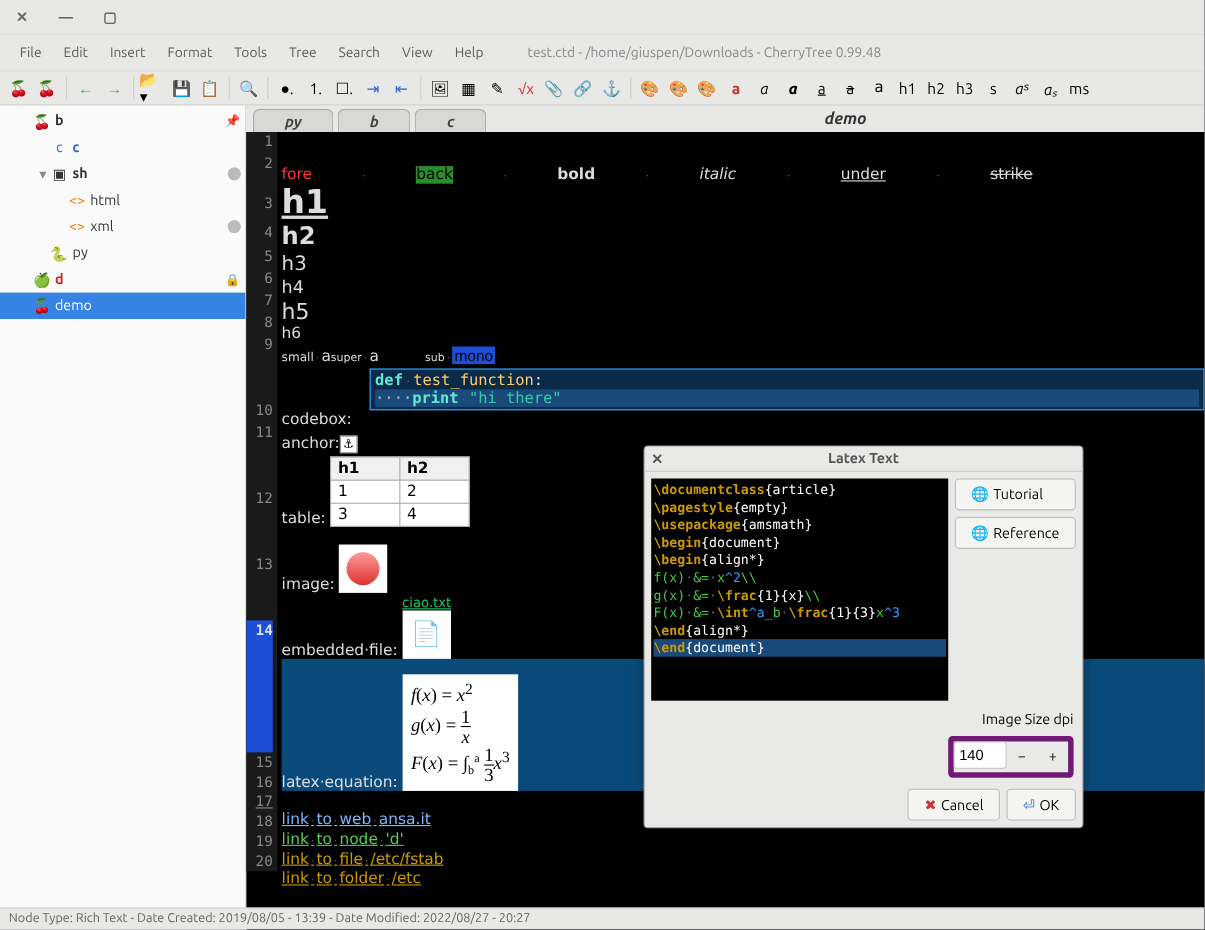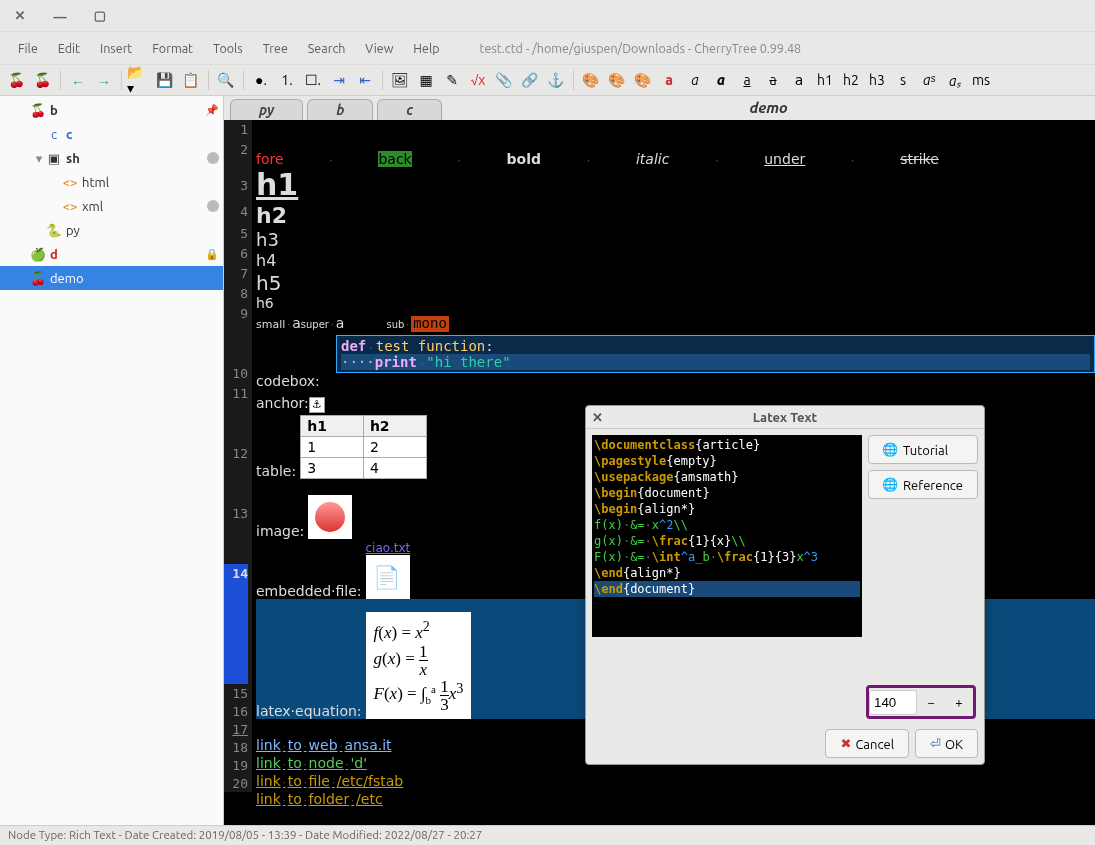--- a/index.html
+++ b/index.html
@@ -51,34 +51,34 @@
 .strike{text-decoration:line-through;}
 .h1l{font-size:30px; font-weight:700; text-decoration:underline;}
 .h2l{font-size:22px; font-weight:600;}
 .h3l{font-size:18px;}
 .h4l{font-size:16px;}
 .h5l{font-size:20px;}
 .h6l{font-size:14px;}
 .sm{font-size:11px;}
 .sup{font-size:10px; vertical-align:super;}
 .sub{font-size:10px; vertical-align:sub;margin-left:42px;}
-.mono{font-family:Liberation Mono, monospace; background:#c2410c; color:#000; padding:0 2px;}
+.mono{font-family:Liberation Sans, sans-serif; background:#1d4ed8; color:#000; padding:0 2px;}
 .cb{background:#0a2a4a; border:1px solid #3af; font-family:monospace; padding:2px 4px;}
-.cb .kw{color:#f0abfc; font-weight:700;}
+.cb .kw{color:#5eead4; font-weight:700;}
 .cb .fn{color:#fc6;}
 .cb .str{color:#3ca;}
 .cb .dots{color:#bbb;}
 .anc{display:inline-flex; background:#fff; color:#000; border:1px solid #999; width:16px; height:16px; font-size:11px; align-items:center; justify-content:center;}
 .tbl{border-collapse:collapse; background:#fff; color:#000; font-size:14px;}
 .tbl th,.tbl td{border:1px solid #aaa; padding:2px 36px 2px 6px; text-align:left;}
 .tbl th{background:#f0f0f0; font-weight:700;}
 .imgph{width:44px; height:44px; background:#fff; display:inline-flex; align-items:center; justify-content:center;}
 .avatar{width:30px;height:30px;border-radius:50%;background:linear-gradient(#f99,#d33);}
 .fileemb{display:inline-block; text-align:center; vertical-align:bottom;}
-.fileemb .fname{color:#8b5cf6; font-size:12px; text-decoration:underline;}
+.fileemb .fname{color:#22c55e; font-size:12px; text-decoration:underline;}
 .fileic{width:44px;height:44px;background:#fff;display:flex;align-items:center;justify-content:center;font-size:22px;color:#888;}
 .latex{background:#fff; color:#000; padding:6px 8px; font-family:serif; font-size:17px;}
 .lnk-web{color:#7ab7ff; text-decoration:underline;}
 .lnk-node{color:#5c5; text-decoration:underline;}
 .lnk-path{color:#c90; text-decoration:underline;}
 
 
 .hl14 { background:#0a4a7a; }
 .gut-hl { background:#1d4ed8; color:#ddd; font-weight:700; }
 
@@ -91,21 +91,21 @@
 .lxtxt .cmd{color:#c90; font-weight:700;}
 .lxtxt .arg{color:#fff;}
 .lxtxt .grn{color:#4c4;}
 .lxtxt .blu{color:#39f;}
 .lxsel{background:#1a4a7a;}
 .dlg-side{display:flex; flex-direction:column; gap:6px;}
 .dlg-btn{border:1px solid #bbb; border-radius:4px; padding:6px 14px; background:#f4f4f2; cursor:pointer; display:flex; align-items:center; gap:4px;}
 .dlg-bot{display:flex; justify-content:flex-end; gap:6px; padding:6px;}
 .dpirow{display:flex; align-items:center; justify-content:space-between; padding:4px 8px;}
 .dpirow input{border:1px solid #ccc; border-radius:3px; padding:4px; width:48px;}
-.dpibox{display:flex; align-items:center; gap:0; border:3px solid #701a75; border-radius:4px;margin-top:38px;}
+.dpibox{display:flex; align-items:flex-start; gap:0; border:5px solid #701a75; border-radius:4px;}
 .dpibox span{width:28px;height:28px;display:flex;align-items:center;justify-content:center;cursor:pointer;}
 
 
 .statusbar{position:absolute; bottom:0; left:0; right:0; height:20px; background:#e8e8e6; color:#666; font-size:11.5px; padding:2px 8px; border-top:1px solid #ccc;}
 
 
 .gray-orb{width:12px;height:12px;display:inline-block;background:#bbb;border-radius:50%;}
 
 </style>
 </head>
@@ -391,20 +391,24 @@
         <div><span class="cmd">\end</span><span class="arg">{align*}</span></div>
         <div class="lxsel"><span class="cmd">\end</span><span class="arg">{document}</span></div>
       </div>
     <div class="dlg-side">
       <div class="dlg-btn">🌐 <span>Tutorial</span></div>
       <div class="dlg-btn">🌐 <span>Reference</span></div>
     </div>
   </div>
   <div class="dpirow">
     <span style="flex:1"></span>
+    <span>Image Size dpi</span>
+  </div>
+  <div class="dpirow">
+    <span style="flex:1"></span>
     <div class="dpibox">
       <input value="140" style="">
       <span>−</span>
       <span>+</span>
     </div>
   </div>
   <div class="dlg-bot">
     <div class="dlg-btn">
         <span style="color:#c33">✖</span> 
         <span>Cancel</span>

